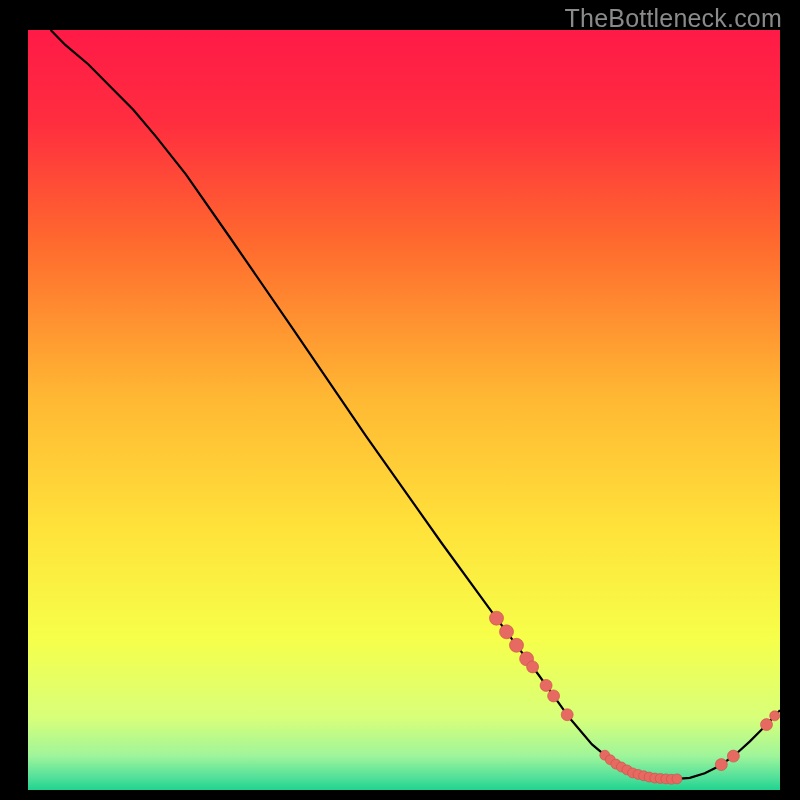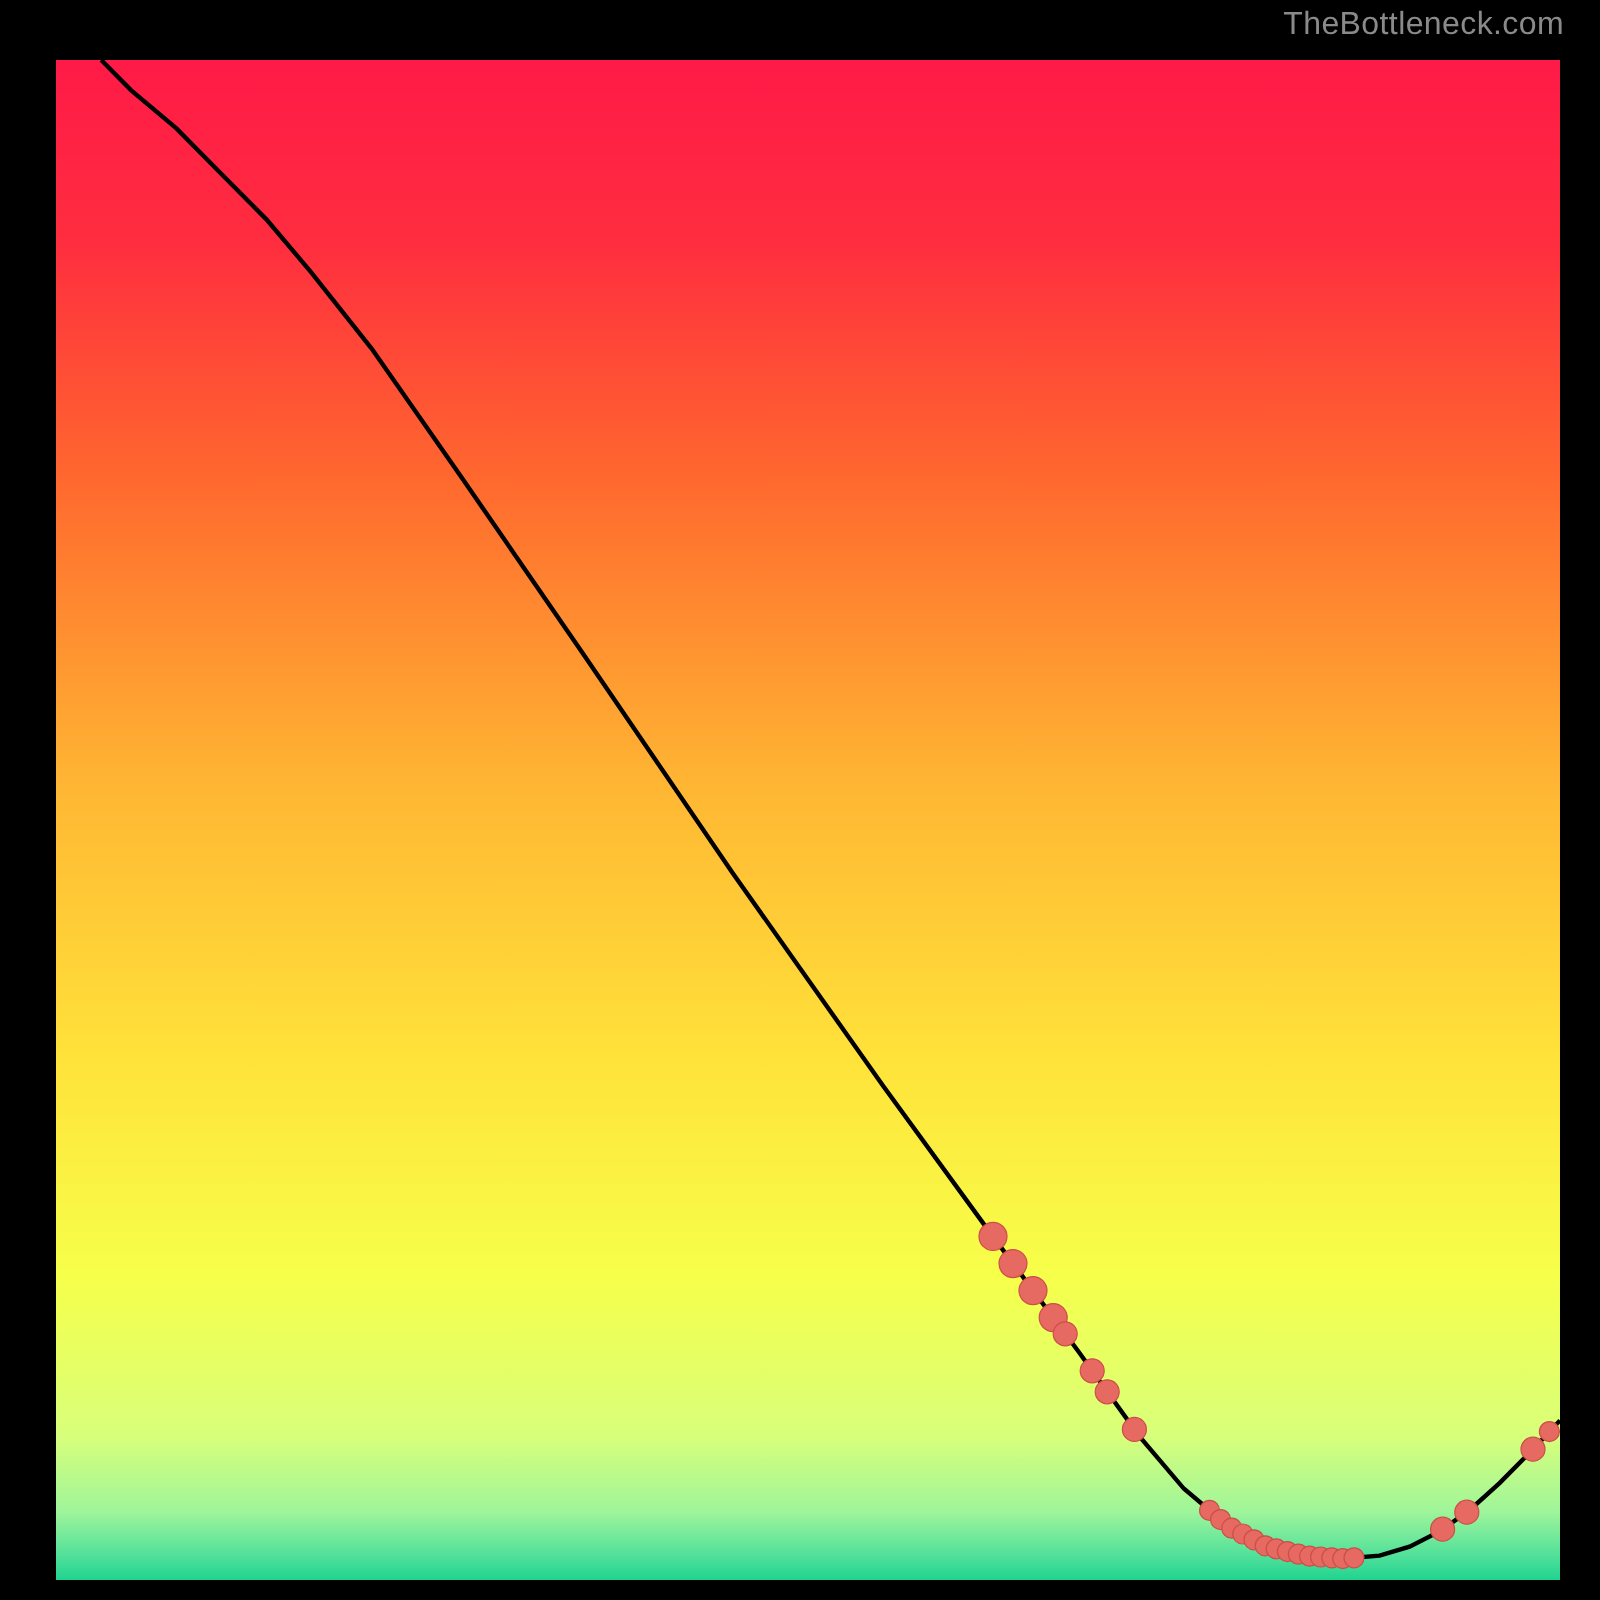--- a/index.html
+++ b/index.html
@@ -13,21 +13,21 @@
   .wrap {
     position: relative;
     width: 800px;
     height: 800px;
   }
   .watermark {
     position: absolute;
     top: 4px;
     right: 18px;
     font-family: Arial, Helvetica, sans-serif;
-    font-size: 16px;
+    font-size: 25px;
     color: #8a8a8a;
     letter-spacing: 0.2px;
   }
   svg {
     display: block;
   }
 </style>
 </head>
 <body>
 <div class="wrap">

